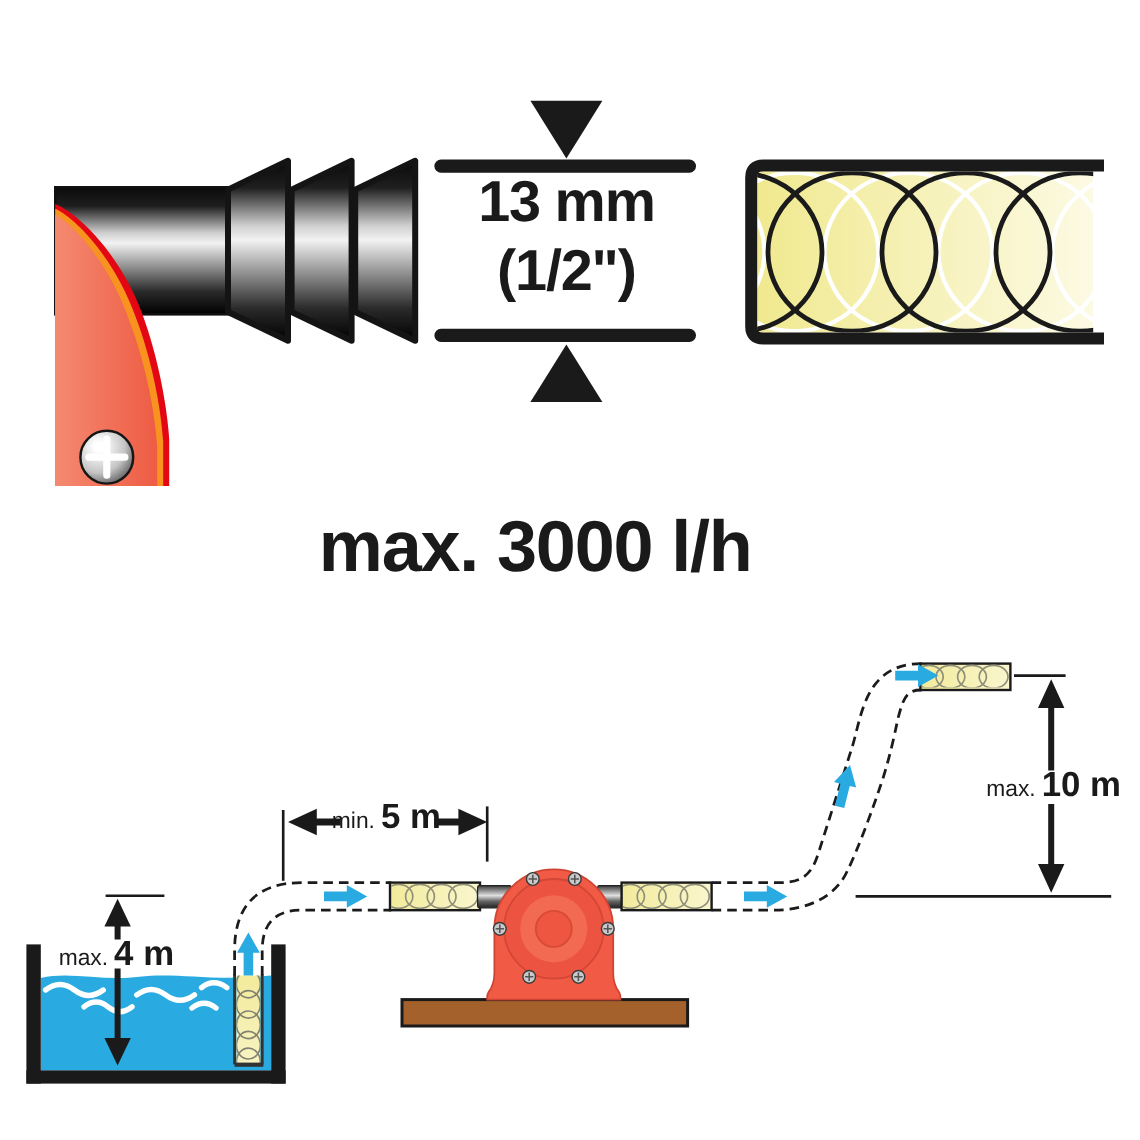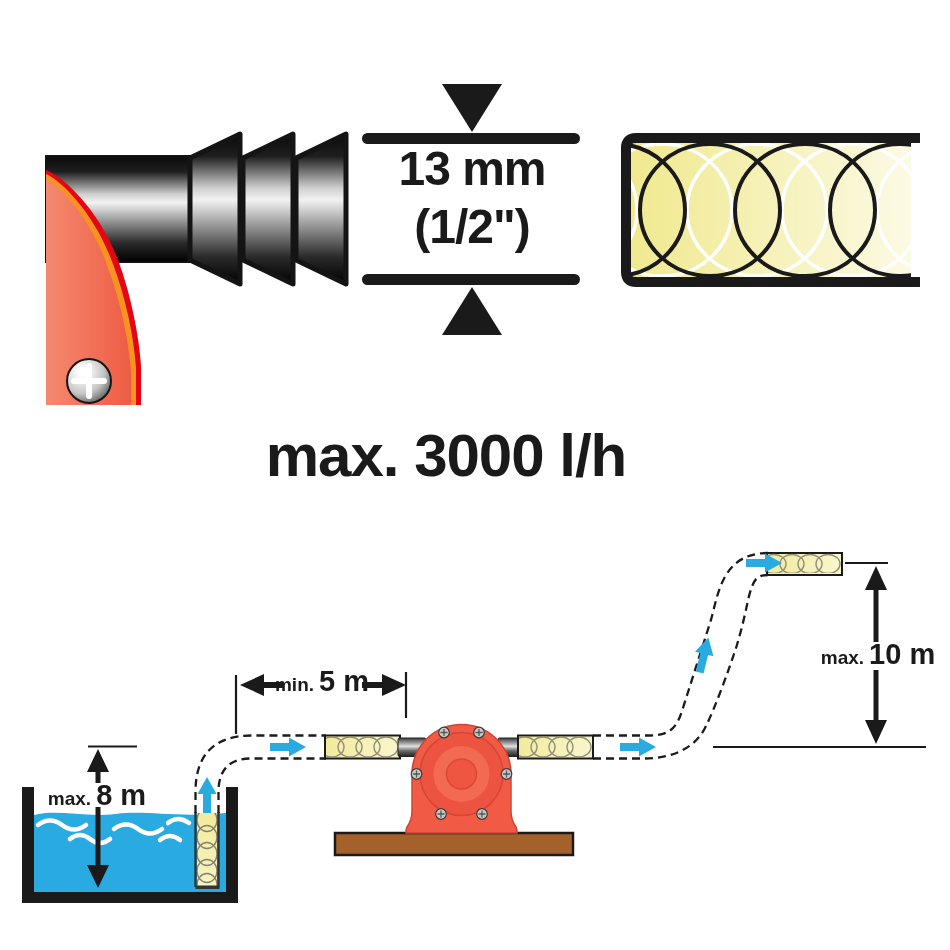--- a/index.html
+++ b/index.html
@@ -10,21 +10,21 @@
   .tri{width:0;height:0;position:absolute;}
   .tri-down{left:442px;top:84px;border-left:30px solid transparent;border-right:30px solid transparent;border-top:48px solid #1a1a1a;}
   .tri-up{left:442px;top:287px;border-left:30px solid transparent;border-right:30px solid transparent;border-bottom:48px solid #1a1a1a;}
   .dim-bar{position:absolute;left:362px;width:218px;height:11px;background:#1a1a1a;border-radius:6px;}
   .dim-text{position:absolute;left:352px;width:240px;text-align:center;font-weight:bold;font-size:48px;line-height:52px;letter-spacing:-1px;}
   
   .flow-title{position:absolute;left:0;top:421px;width:892px;text-align:center;
               font-size:60px;font-weight:bold;letter-spacing:-1px;}
   
   .mlabel{position:absolute;width:160px;text-align:center;white-space:nowrap;line-height:32px;}
-  .mlabel .pfx{font-size:19px;font-weight:bold;margin-right:5px;}
+  .mlabel .pfx{font-size:19px;font-weight:normal;margin-right:5px;}
   .mlabel .val{font-size:29px;font-weight:bold;}
 </style>
 </head>
 <body>
 
 <div class="canvas">
 
   <svg class="abs" style="left:0;top:60px" width="360" height="360" viewBox="0 0 360 360">
     <defs>
       <linearGradient id="metal" x1="0" y1="0" x2="0" y2="1">
@@ -255,21 +255,21 @@
     <g fill="#29ABE2">
       <path transform="translate(207,275)" d="M-4,18 L-4,-1 L-9.5,-1 L0,-18 L9.5,-1 L4,-1 L4,18 Z"></path>
       <path transform="translate(288,227)" d="M-18,-4 L1,-4 L1,-9.5 L18,0 L1,9.5 L1,4 L-18,4 Z"></path>
       <path transform="translate(638,227)" d="M-18,-4 L1,-4 L1,-9.5 L18,0 L1,9.5 L1,4 L-18,4 Z"></path>
       <path transform="translate(704,135) rotate(14)" d="M-4,18 L-4,-1 L-9.5,-1 L0,-18 L9.5,-1 L4,-1 L4,18 Z"></path>
       <path transform="translate(764,43)" d="M-18,-4 L1,-4 L1,-9.5 L18,0 L1,9.5 L1,4 L-18,4 Z"></path>
     </g>
   </svg>
 
   <div class="mlabel" style="left:17px;top:779px">
-    <span class="pfx">max.</span><span class="val">8 m</span>
+    <span class="pfx">max.</span><span class="val">4 m</span>
   </div>
   <div class="mlabel" style="left:242px;top:665px">
     <span class="pfx">min.</span><span class="val">5 m</span>
   </div>
   <div class="mlabel" style="left:798px;top:638px">
     <span class="pfx">max.</span><span class="val">10 m</span>
   </div>
 
 </div>
 

